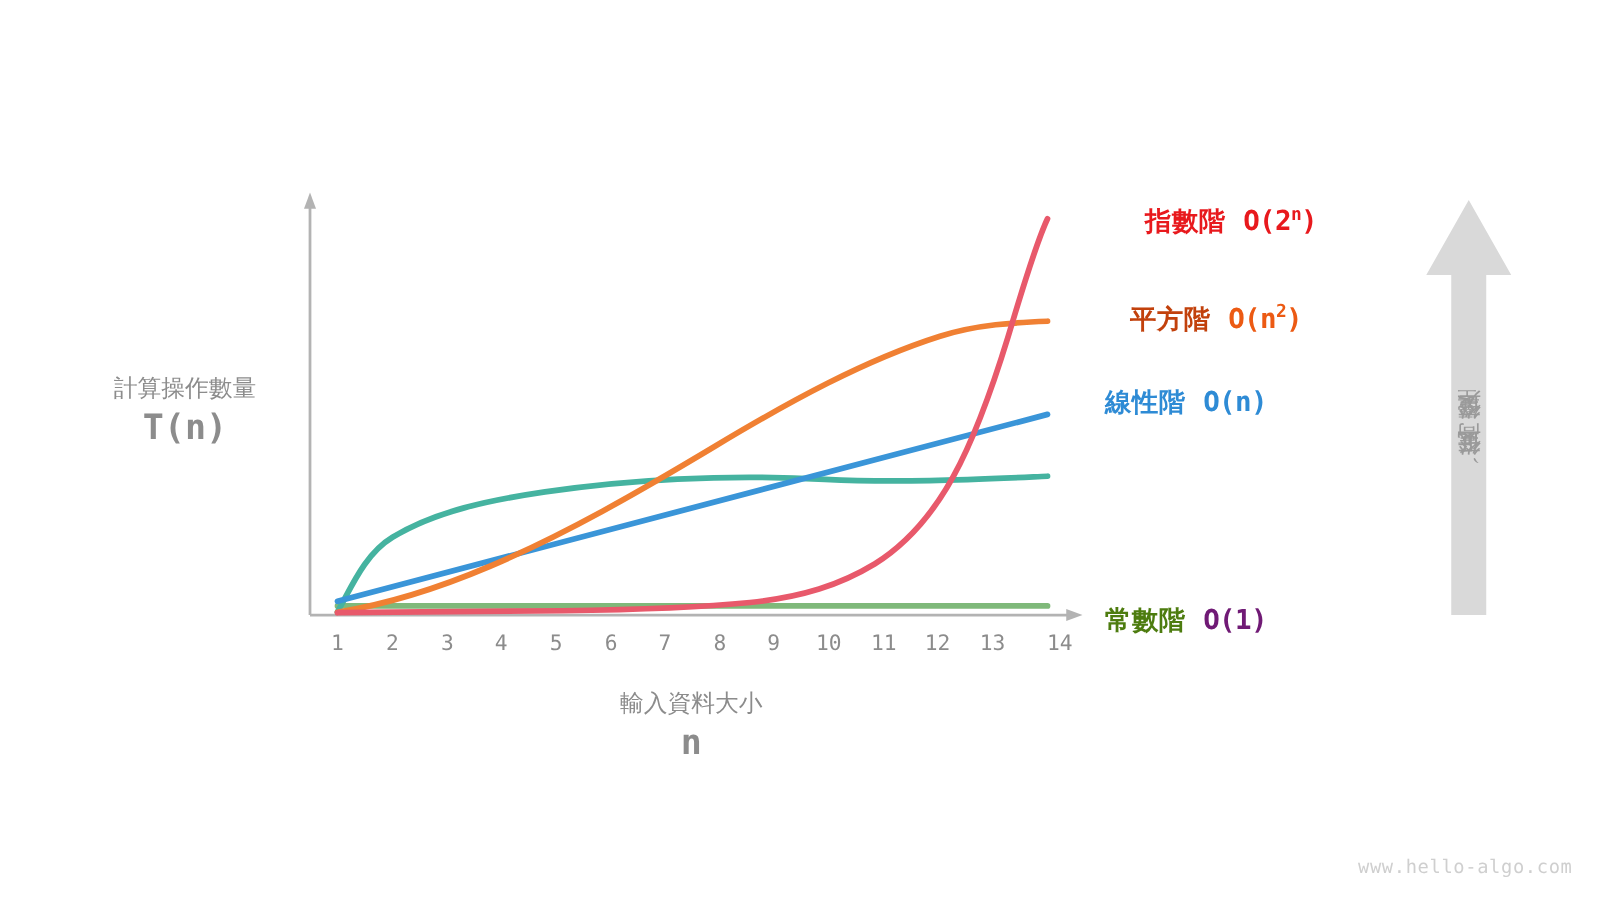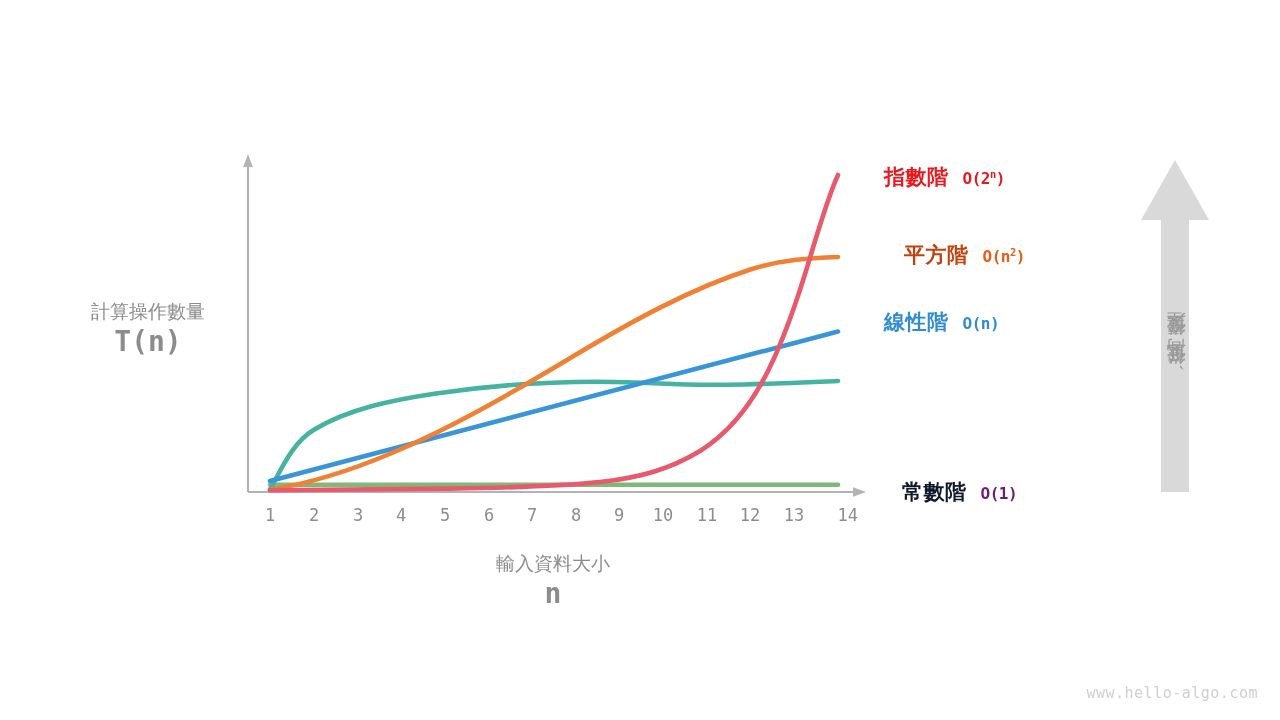--- a/index.html
+++ b/index.html
@@ -69,21 +69,21 @@
     align-items: baseline;
     white-space: nowrap;
   }
   .legend-item .lg-name {
     font-size: 21px;
     font-weight: bold;
     font-family: "DejaVu Sans", sans-serif;
     letter-spacing: 0.5px;
   }
   .legend-item .lg-notation {
-    font-size: 16px;
+    font-size: 22px;
     font-weight: bold;
     font-family: "DejaVu Sans Mono", monospace;
     margin-left: 14px;
     letter-spacing: -0.5px;
   }
   .legend-item .lg-notation sup {
     font-size: 0.65em;
     vertical-align: super;
     line-height: 0;
   }
@@ -189,38 +189,38 @@
   <div class="axis-title" style="left:48px; top:296px; width:200px;">
     <span class="cjk">計算操作數量</span>
     <span class="mono">T(n)</span>
   </div>
 
   <div class="axis-title" style="left:453px; top:548px; width:200px;">
     <span class="cjk">輸入資料大小</span>
     <span class="mono">n</span>
   </div>
 
-  <div class="legend-item" style="top:163px;">
+  <div class="legend-item" style="top:163px;margin-left:32px;">
     <span class="lg-name" style="color:#e8191d;">指數階</span>
     <span class="lg-notation" style="color:#e8191d;"><span>O(2</span><sup>n</sup><span>)</span></span>
   </div>
 
   <div class="legend-item" style="top:241px;">
     <span class="lg-name" style="color:#c2410c;margin-left:20px;">平方階</span>
     <span class="lg-notation" style="color:#ec5a13;"><span>O(n</span><sup>2</sup><span>)</span></span>
   </div>
 
   <div class="legend-item" style="top:308px;">
     <span class="lg-name" style="color:#2e8bd5;">線性階</span>
     <span class="lg-notation" style="color:#2e8bd5;">O(n)</span>
   </div>
 
 
   <div class="legend-item" style="top:468px;">
-    <span class="lg-name" style="color:#0f172a;margin-left:18px;">常數階</span>
+    <span class="lg-name" style="color:#4d7c0f;">常數階</span>
     <span class="lg-notation" style="color:#701a75;margin-top:16px;">O(1)</span>
   </div>
 
   <svg id="rank-arrow" viewBox="0 0 70 334">
     <polygon points="35,2 69,62 49,62 49,334 21,334 21,62 1,62" fill="#d9d9d9"></polygon>
   </svg>
   <div id="rank-arrow-label">
     <span>從低至高、從優至差</span>
   </div>
 

